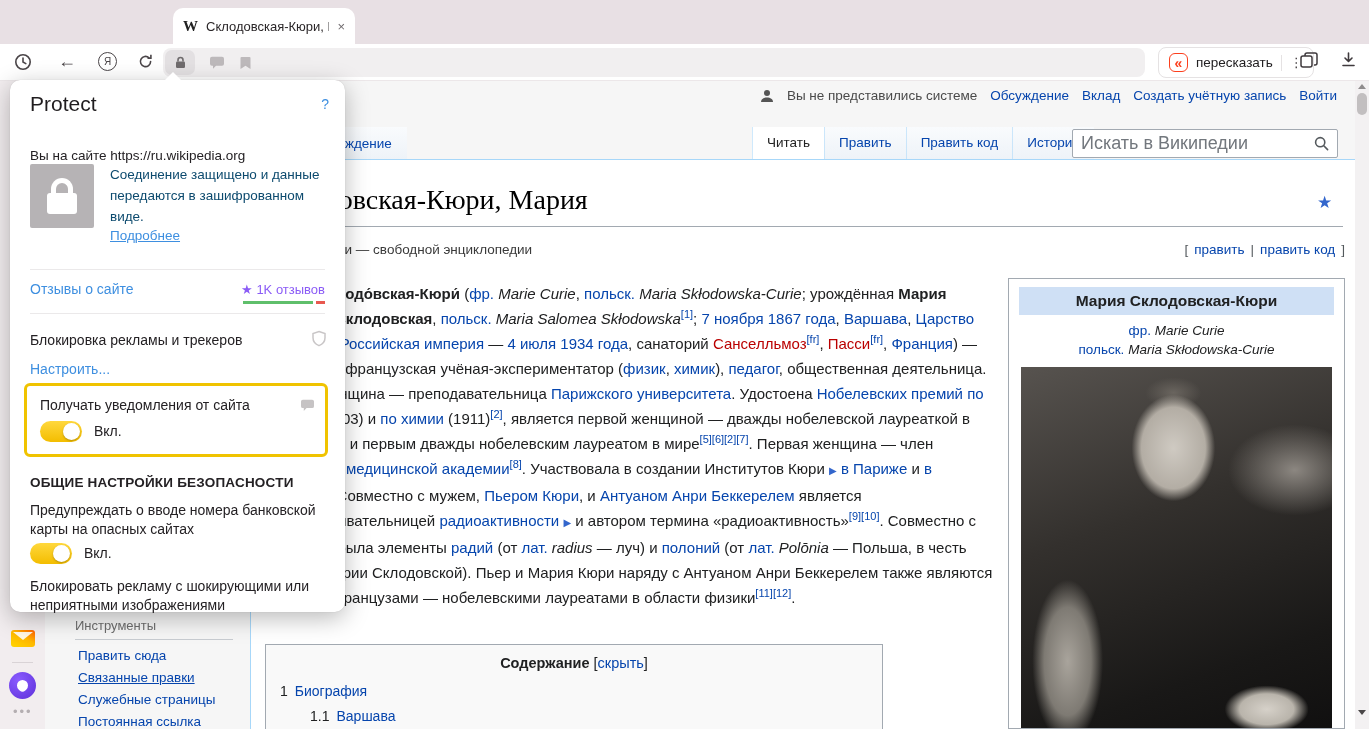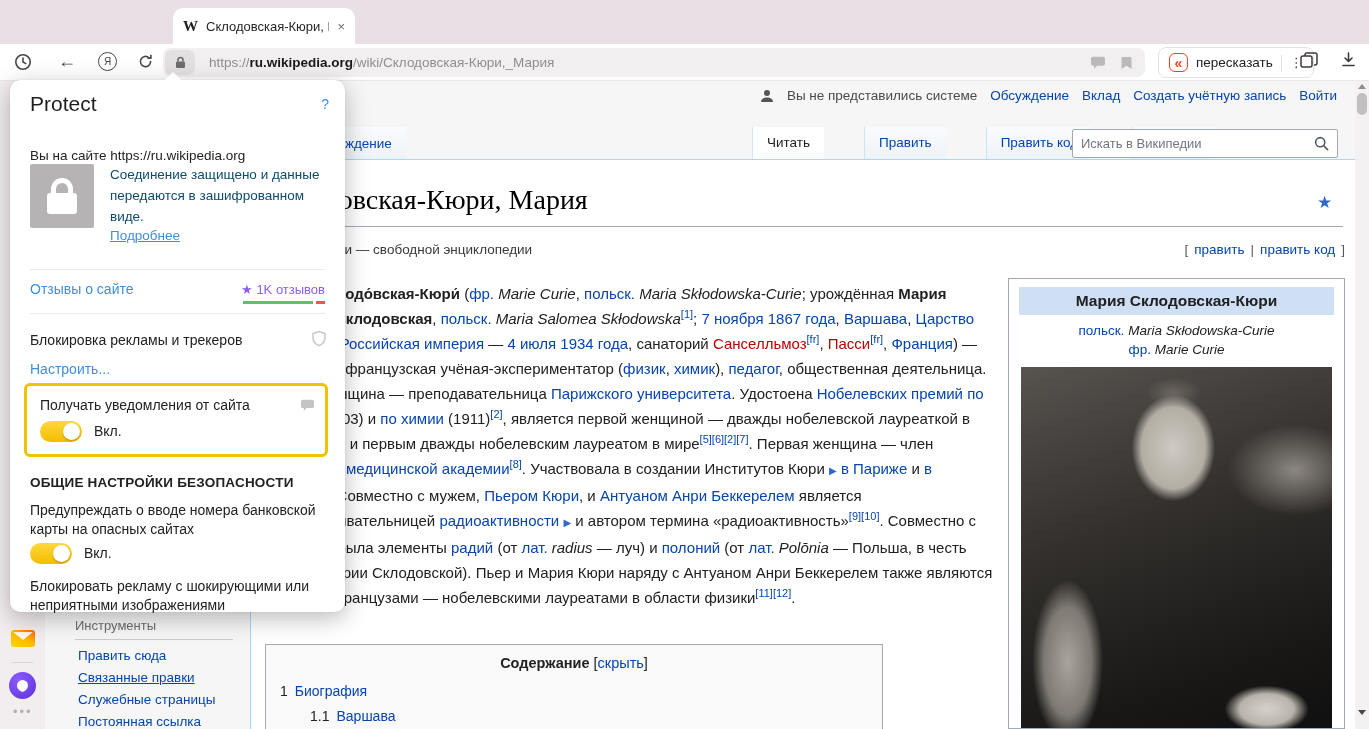--- a/index.html
+++ b/index.html
@@ -72,28 +72,28 @@
   
   .wikibg { left:45px; top:81px; width:1310px; height:648px; background:#f6f6f6; z-index:1; }
   .personal { right:32px; top:88px; display:flex; gap:13px; align-items:center;
     font-size:13.5px; z-index:2; }
   .personal .gray { color:#4a4a4a; }
   .wlink { color:#0645ad; }
   .tabline { left:250px; top:159px; width:1105px; height:1px; background:#a7d7f9; z-index:2; }
   .talk-tab { left:298px; top:127px; width:109px; height:32px;
     background:linear-gradient(180deg,#f9fbfd,#eef3f8); display:flex; align-items:center;
     justify-content:center; font-size:13.5px; color:#0645ad; z-index:2; }
-  .rtabs { left:752px; top:127px; height:32px; display:flex; z-index:3;gap:40px; }
+  .rtabs { left:752px; top:127px; height:32px; display:flex; z-index:3; }
   .rtab { padding:0 14px; line-height:32px; font-size:13.5px; color:#0645ad;
     background:linear-gradient(180deg,#f9fbfd,#eef3f8); border-left:1px solid rgba(167,215,249,.55); }
   .rtab.active { background:#fff; color:#222; }
   .search { left:1072px; top:129px; width:266px; height:29px; background:#fff;
     border:1px solid #a2a9b1; border-radius:2px; display:flex; align-items:center;
     padding:0 8px; z-index:3; }
-  .search input { border:none; outline:none; flex:1; font-size:13px;
+  .search input { border:none; outline:none; flex:1; font-size:18px;
     font-family:"Liberation Sans", sans-serif; color:#202122; background:transparent; }
   .search input::placeholder { color:#72777d; }
 
   .content { left:250px; top:160px; width:1105px; height:569px; background:#fff;
     border-left:1px solid #a7d7f9; z-index:2; }
   .wtitle { left:265px; top:184px; width:1078px; font-family:"Liberation Serif", serif;
     font-size:28px; color:#000; padding-bottom:10px; border-bottom:1px solid #a2a9b1; z-index:3; }
   .wstar { left:1317px; top:192px; color:#36c; font-size:17px; z-index:3; }
   .metaline { left:265px; top:242px; width:1080px; display:flex; justify-content:space-between;
     font-size:13.5px; color:#3a3a3a; z-index:3; }
@@ -245,26 +245,26 @@
     <span class="toc-num">1</span><span class="wlink">Биография</span>
   </div>
   <div class="toc-row sub">
     <span class="toc-num">1.1</span><span class="wlink">Варшава</span>
   </div>
 </div>
 
 <div class="abs infobox">
   <div class="ib-title">Мария Склодовская-Кюри</div>
   <div class="ib-line">
+    <span class="wlink">фр.</span>
+    <span class="run-i">Marie Curie</span>
+  </div>
+  <div class="ib-line">
     <span class="wlink">польск.</span>
     <span class="run-i">Maria Skłodowska-Curie</span>
-  </div>
-  <div class="ib-line">
-    <span class="wlink">фр.</span>
-    <span class="run-i">Marie Curie</span>
   </div>
   <div class="ib-photo"></div>
 </div>
 
 <div class="abs tools-header">Инструменты</div>
 <div class="abs tool-link" style="top:648px;">Править сюда</div>
 <div class="abs tool-link" style="top:670px;text-decoration:underline;">Связанные правки</div>
 <div class="abs tool-link" style="top:692px;">Служебные страницы</div>
 <div class="abs tool-link" style="top:714px;">Постоянная ссылка</div>
 
@@ -318,21 +318,20 @@
     <path d="M13.6 8.5a5.1 5.1 0 1 1-1.6-3.7" fill="none" stroke="#4a4548" stroke-width="1.6" stroke-linecap="round"></path>
     <path d="M13.9 1.8v3.4h-3.4" fill="none" stroke="#4a4548" stroke-width="1.6"></path>
   </svg>
 <div class="abs urlfield">
   <span class="lockchip">
     <svg width="11" height="13" viewBox="0 0 11 13">
         <rect x="1" y="5.5" width="9" height="6.5" rx="1.2" fill="#6f6b6d"></rect>
         <path d="M3 5.5V4a2.5 2.5 0 0 1 5 0v1.5" stroke="#6f6b6d" stroke-width="1.6" fill="none"></path>
       </svg>
   </span>
-  <span class="urltext"><span>https://</span><b>ru.wikipedia.org</b><span>/wiki/Склодовская-Кюри,_Мария</span></span>
   <svg width="16" height="14" viewBox="0 0 16 14">
       <path d="M3 .8h10a2 2 0 0 1 2 2v5a2 2 0 0 1-2 2H7l-3 3v-3H3a2 2 0 0 1-2-2v-5a2 2 0 0 1 2-2z" fill="#bdb9bb"></path>
     </svg>
   <svg width="13" height="14" viewBox="0 0 13 14">
       <path d="M2.5 1h8a1 1 0 0 1 1 1v11l-5-3.2L1.5 13V2a1 1 0 0 1 1-1z" fill="#bdb9bb"></path>
     </svg>
 </div>
 <div class="abs retell">
   <span class="kvo">«</span>
   <span class="retell-label">пересказать</span>

